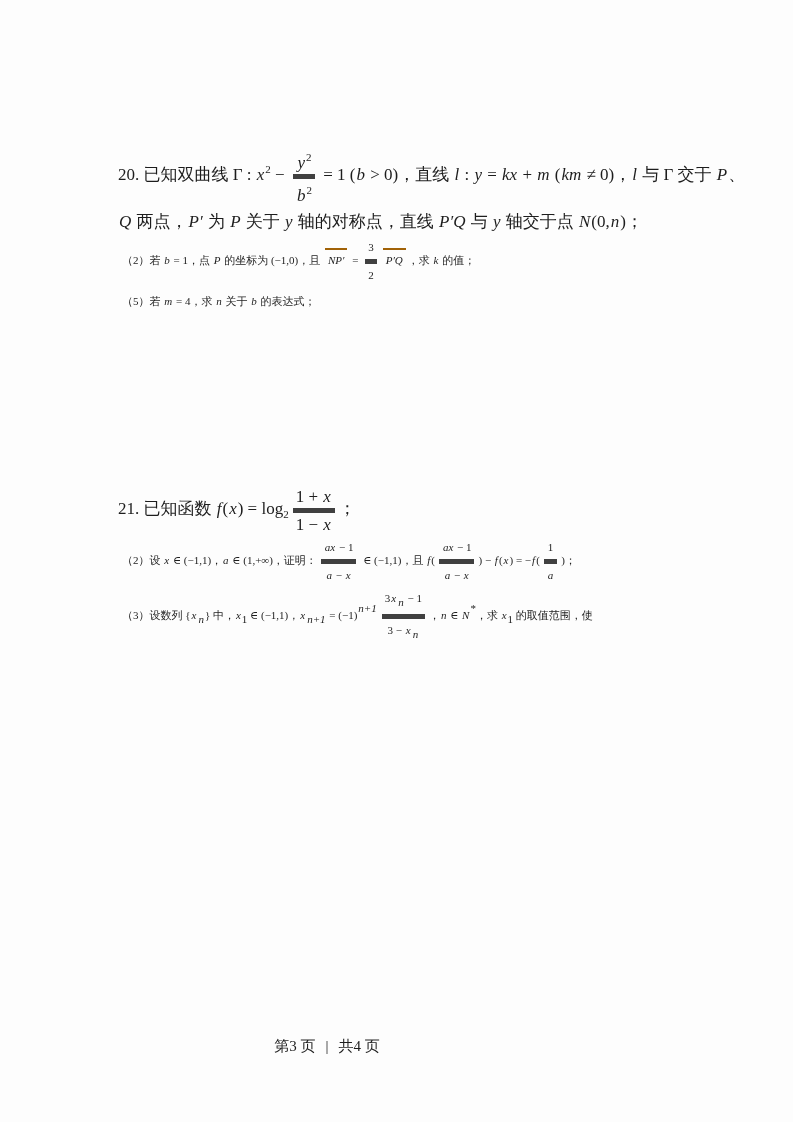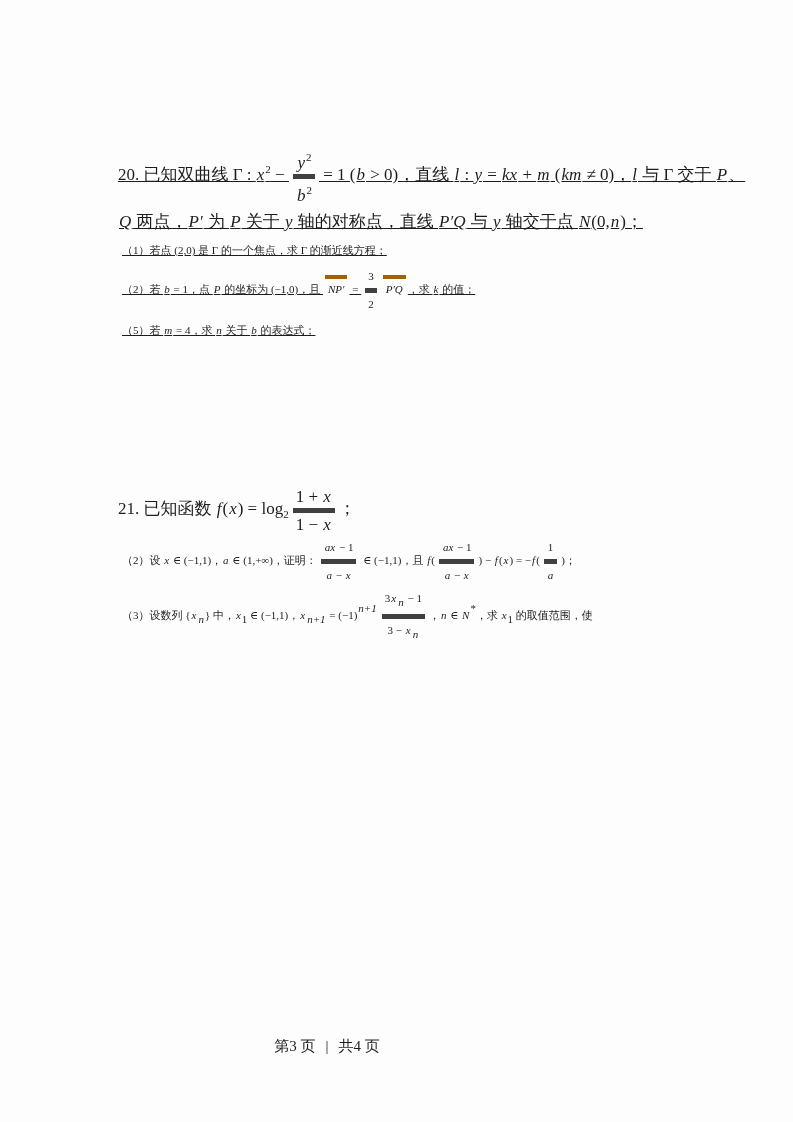--- a/index.html
+++ b/index.html
@@ -10,21 +10,21 @@
     background: #fdfdfd;
     overflow: hidden;
     font-family: "Liberation Serif", "DejaVu Serif", serif;
     color: #1d1d1d;
   }
   .problem {
     position: absolute;
     left: 118px;
     width: 600px;
   }
-  #problem-20 { top: 147px; text-decoration: underline; }
+  #problem-20 { top: 147px; }
   #problem-21 { top: 486px; }
   .line {
     margin: 0 0 2px 0;
     font-size: 17px;
     line-height: 27px;
     white-space: nowrap;
   }
   .line.sub { padding-left: 4px; }
   
   .txt { }
@@ -44,21 +44,21 @@
     padding: 0 3px 1px 3px;
     border-bottom: 5px solid #404040;
   }
   .frac .den {
     display: block;
     line-height: 21px;
     padding: 1px 3px 0 3px;
   }
   .over {
     display: inline-block;
-    border-top: 4px solid #a16207;
+    border-top: 2px solid #a16207;
     line-height: 19px;
     padding: 1px 2px 0 2px;
     margin: 0 2px;
   }
   .footer {
     position: absolute;
     top: 1037px;
     left: 0;
     width: 654px;
     text-align: center;
@@ -68,21 +68,20 @@
   .footer .sep { margin: 0 10px; }
 </style>
 </head>
 <body>
 
 <div class="page">
 
   <section class="problem" id="problem-20">
     <p class="line"><span class="txt">20. 已知双曲线 Γ : </span><span class="mi">x</span><span class="sup">2</span><span class="txt"> − </span><span class="frac"><span class="num"><span class="mi">y</span><span class="sup">2</span></span><span class="den"><span class="mi">b</span><span class="sup">2</span></span></span><span class="txt"> = 1 (</span><span class="mi">b</span><span class="txt"> &gt; 0)，直线 </span><span class="mi">l</span><span class="txt"> : </span><span class="mi">y</span><span class="txt"> = </span><span class="mi">kx</span><span class="txt"> + </span><span class="mi">m</span><span class="txt"> (</span><span class="mi">km</span><span class="txt"> ≠ 0)，</span><span class="mi">l</span><span class="txt"> 与 Γ 交于 </span><span class="mi">P</span><span class="txt">、</span></p>
     <p class="line"><span class="mi">Q</span><span class="txt"> 两点，</span><span class="mi">P′</span><span class="txt"> 为 </span><span class="mi">P</span><span class="txt"> 关于 </span><span class="mi">y</span><span class="txt"> 轴的对称点，直线 </span><span class="mi">P′Q</span><span class="txt"> 与 </span><span class="mi">y</span><span class="txt"> 轴交于点 </span><span class="mi">N</span><span class="txt">(0,</span><span class="mi">n</span><span class="txt">)；</span></p>
-    <p class="line sub"><span class="txt">（1）若点 (2,0) 是 Γ 的一个焦点，求 Γ 的渐近线方程；</span></p>
     <p class="line sub"><span class="txt">（2）若 </span><span class="mi">b</span><span class="txt"> = 1，点 </span><span class="mi">P</span><span class="txt"> 的坐标为 (−1,0)，且 </span><span class="over"><span class="mi">NP′</span></span><span class="txt"> = </span><span class="frac"><span class="num"><span class="txt">3</span></span><span class="den"><span class="txt">2</span></span></span><span class="over"><span class="mi">P′Q</span></span><span class="txt">，求 </span><span class="mi">k</span><span class="txt"> 的值；</span></p>
     <p class="line sub"><span class="txt">（5）若 </span><span class="mi">m</span><span class="txt"> = 4，求 </span><span class="mi">n</span><span class="txt"> 关于 </span><span class="mi">b</span><span class="txt"> 的表达式；</span></p>
   </section>
 
   <section class="problem" id="problem-21">
     <p class="line"><span class="txt">21. 已知函数 </span><span class="mi">f</span><span class="txt">(</span><span class="mi">x</span><span class="txt">) = log</span><span class="sub">2</span><span class="frac"><span class="num"><span class="txt">1 + </span><span class="mi">x</span></span><span class="den"><span class="txt">1 − </span><span class="mi">x</span></span></span><span class="txt">；</span></p>
     <p class="line sub"><span class="txt">（2）设 </span><span class="mi">x</span><span class="txt"> ∈ (−1,1)，</span><span class="mi">a</span><span class="txt"> ∈ (1,+∞)，证明：</span><span class="frac"><span class="num"><span class="mi">ax</span><span class="txt"> − 1</span></span><span class="den"><span class="mi">a</span><span class="txt"> − </span><span class="mi">x</span></span></span><span class="txt"> ∈ (−1,1)，且 </span><span class="mi">f</span><span class="txt">(</span><span class="frac"><span class="num"><span class="mi">ax</span><span class="txt"> − 1</span></span><span class="den"><span class="mi">a</span><span class="txt"> − </span><span class="mi">x</span></span></span><span class="txt">) − </span><span class="mi">f</span><span class="txt">(</span><span class="mi">x</span><span class="txt">) = −</span><span class="mi">f</span><span class="txt">(</span><span class="frac"><span class="num"><span class="txt">1</span></span><span class="den"><span class="mi">a</span></span></span><span class="txt">)；</span></p>
     <p class="line sub"><span class="txt">（3）设数列 {</span><span class="mi">x</span><span class="sub mi">n</span><span class="txt">} 中，</span><span class="mi">x</span><span class="sub">1</span><span class="txt"> ∈ (−1,1)，</span><span class="mi">x</span><span class="sub mi">n+1</span><span class="txt"> = (−1)</span><span class="sup mi">n+1</span><span class="frac"><span class="num"><span class="txt">3</span><span class="mi">x</span><span class="sub mi">n</span><span class="txt"> − 1</span></span><span class="den"><span class="txt">3 − </span><span class="mi">x</span><span class="sub mi">n</span></span></span><span class="txt">，</span><span class="mi">n</span><span class="txt"> ∈ </span><span class="mi">N</span><span class="sup">*</span><span class="txt">，求 </span><span class="mi">x</span><span class="sub">1</span><span class="txt"> 的取值范围，使</span></p>
   </section>
 

